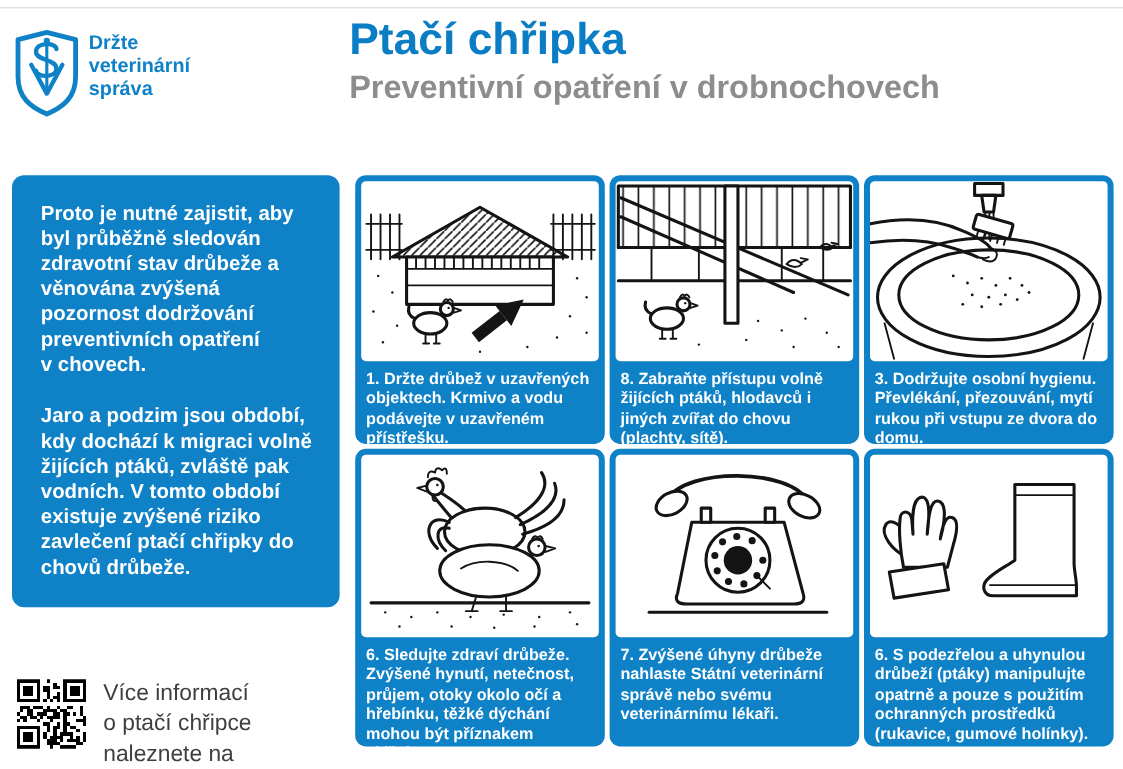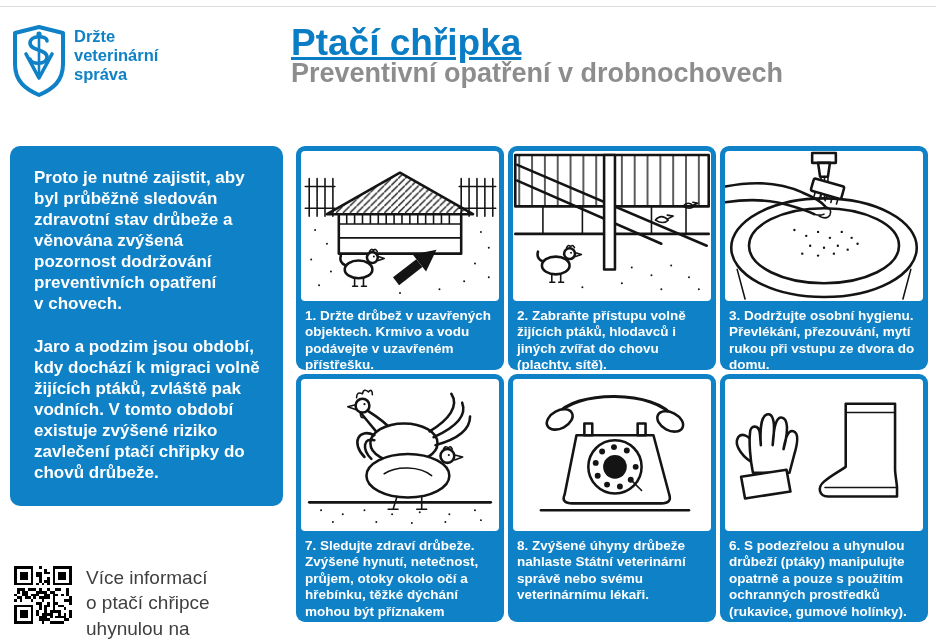--- a/index.html
+++ b/index.html
@@ -11,21 +11,21 @@
   *{box-sizing:border-box;margin:0;padding:0;}
   html,body{background:#fff;}
   body{font-family:"Liberation Sans","DejaVu Sans",sans-serif;}
   .poster{position:relative;width:936px;height:641px;background:#fff;overflow:hidden;}
   .top-hairline{position:absolute;left:0;top:6px;width:936px;height:0;border-top:1px solid #dcdcdc;}
 
   
   .logo{position:absolute;left:12px;top:24px;width:54px;height:74px;}
   .orgname{position:absolute;left:74px;top:27px;color:var(--blue);font-weight:bold;
            font-size:16.5px;line-height:1.16;}
-  .title{position:absolute;left:291px;top:22px;color:var(--title-blue);font-weight:bold;font-size:37px;text-decoration:underline;}
+  .title{position:absolute;left:291px;top:12px;color:var(--title-blue);font-weight:bold;font-size:37px;}
   .subtitle{position:absolute;left:291px;top:58px;color:var(--sub-gray);font-weight:bold;font-size:27px;text-align:center;}
 
   
   .intro{position:absolute;left:10px;top:146px;width:273px;height:360px;background:var(--blue);
          border-radius:10px;color:#fff;font-weight:bold;font-size:17px;line-height:1.24;
          padding:21px 14px 0 24px;overflow:hidden;}
   .intro p + p{margin-top:21px;}
 
   
   .grid{position:absolute;left:296px;top:146px;width:726px;}
@@ -164,21 +164,21 @@
                 <circle cx="140" cy="126" r="1"></circle>
                 <circle cx="160" cy="116" r="1"></circle>
               <circle cx="178" cy="128" r="1"></circle>
                 <circle cx="110" cy="134" r="1"></circle>
                 <circle cx="70" cy="138" r="1"></circle>
               <circle cx="150" cy="140" r="1"></circle>
                 <circle cx="188" cy="140" r="1"></circle>
             </g>
           </svg>
         </div>
-        <div class="caption">2. Zabraňte přístupu volně žijících ptáků, hlodavců i jiných zvířat do chovu (plachty, sítě).</div>
+        <div class="caption">8. Zabraňte přístupu volně žijících ptáků, hlodavců i jiných zvířat do chovu (plachty, sítě).</div>
       </div>
 
       <div class="card">
         <div class="img">
           <svg class="lineart" viewBox="0 0 200 152" width="198" height="150">
 
             <rect x="88" y="2" width="24" height="10" class="fillw"></rect>
             <polygon points="94,12 106,12 104,26 96,26" class="fillw"></polygon>
             <path class="thin" d="M97 26 V46 M100.5 26 V49 M104 26 V46"></path>
 
@@ -250,21 +250,21 @@
                 <circle cx="150" cy="136" r="1"></circle>
               <circle cx="176" cy="132" r="1"></circle>
                 <circle cx="32" cy="144" r="1"></circle>
                 <circle cx="76" cy="144" r="1"></circle>
               <circle cx="112" cy="145" r="1"></circle>
                 <circle cx="146" cy="144" r="1"></circle>
                 <circle cx="182" cy="142" r="1"></circle>
             </g>
           </svg>
         </div>
-        <div class="caption">7. Sledujte zdraví drůbeže. Zvýšené hynutí, netečnost, průjem, otoky okolo očí a hřebínku, těžké dýchání mohou být příznakem chřipky.</div>
+        <div class="caption">6. Sledujte zdraví drůbeže. Zvýšené hynutí, netečnost, průjem, otoky okolo očí a hřebínku, těžké dýchání mohou být příznakem chřipky.</div>
       </div>
 
       <div class="card">
         <div class="img">
           <svg class="lineart" viewBox="0 0 200 152" width="198" height="150">
             <path d="M28 132 H178"></path>
 
             <path d="M52 116 L64 56 L142 56 L158 116 Q161 125 150 125 L60 125 Q48 125 52 116 Z" class="fillw"></path>
 
             <rect x="72" y="44" width="8" height="12" class="fillw"></rect>
@@ -283,21 +283,21 @@
               <circle cx="95" cy="106" r="3"></circle>
                 <circle cx="85.5" cy="97" r="3"></circle>
                 <circle cx="83.5" cy="84" r="3"></circle>
               <circle cx="90" cy="72.5" r="3"></circle>
                 <circle cx="102" cy="68" r="3"></circle>
                 <circle cx="115" cy="71.5" r="3"></circle>
             </g>
             <path class="thin" d="M121 103 L130 112"></path>
           </svg>
         </div>
-        <div class="caption">8. Zvýšené úhyny drůbeže nahlaste Státní veterinární správě nebo svému veterinárnímu lékaři.</div>
+        <div class="caption">7. Zvýšené úhyny drůbeže nahlaste Státní veterinární správě nebo svému veterinárnímu lékaři.</div>
       </div>
 
       <div class="card">
         <div class="img">
           <svg class="lineart" viewBox="0 0 200 152" width="198" height="150">
 
             <path d="M122 24 L172 24 L172 90 C172 97 174 104 174 110 L174 118 L104 118 C95 118 93 109 100 103 C108 96 115 93 122 88 Z" class="fillw"></path>
             <path class="thin" d="M122 33 H172 M101 109 H174"></path>
 
             <path d="M32 86 C18 80 8 66 13 58 C17 52 27 58 33 70 Z" class="fillw"></path>
@@ -446,16 +446,16 @@
         <rect x="15" y="1" width="5" height="5" fill="#fff"></rect>
         <rect x="16" y="2" width="3" height="3" fill="#000"></rect>
         <rect x="0" y="14" width="7" height="7" fill="#000"></rect>
         <rect x="1" y="15" width="5" height="5" fill="#fff"></rect>
         <rect x="2" y="16" width="3" height="3" fill="#000"></rect>
       </svg>
   </div>
   <div class="qr-text">
     <div>Více informací</div>
     <div>o ptačí chřipce</div>
-    <div>uhynulou na</div>
+    <div>naleznete na</div>
     <div>www.svscr.cz</div>
   </div>
 </div>
 
 </body></html>

